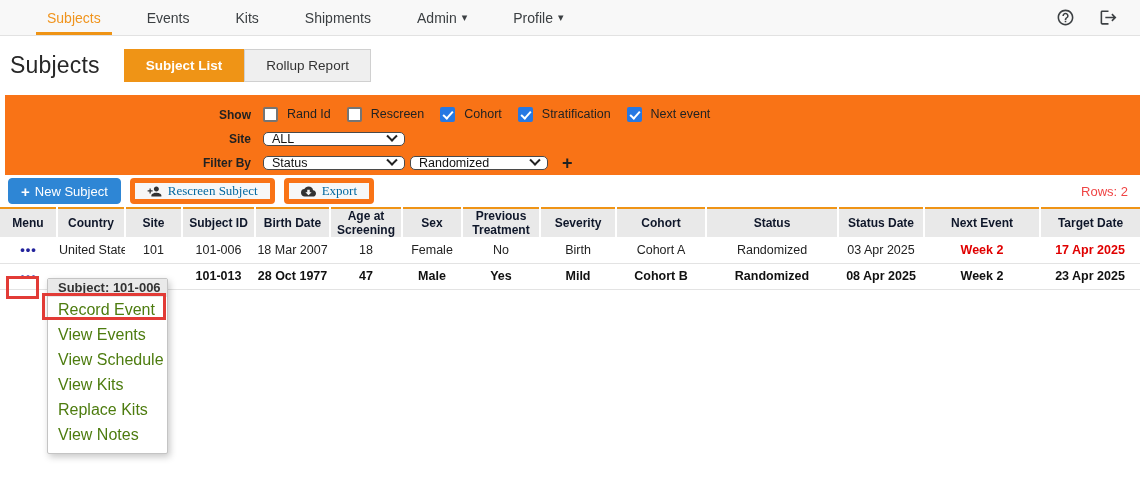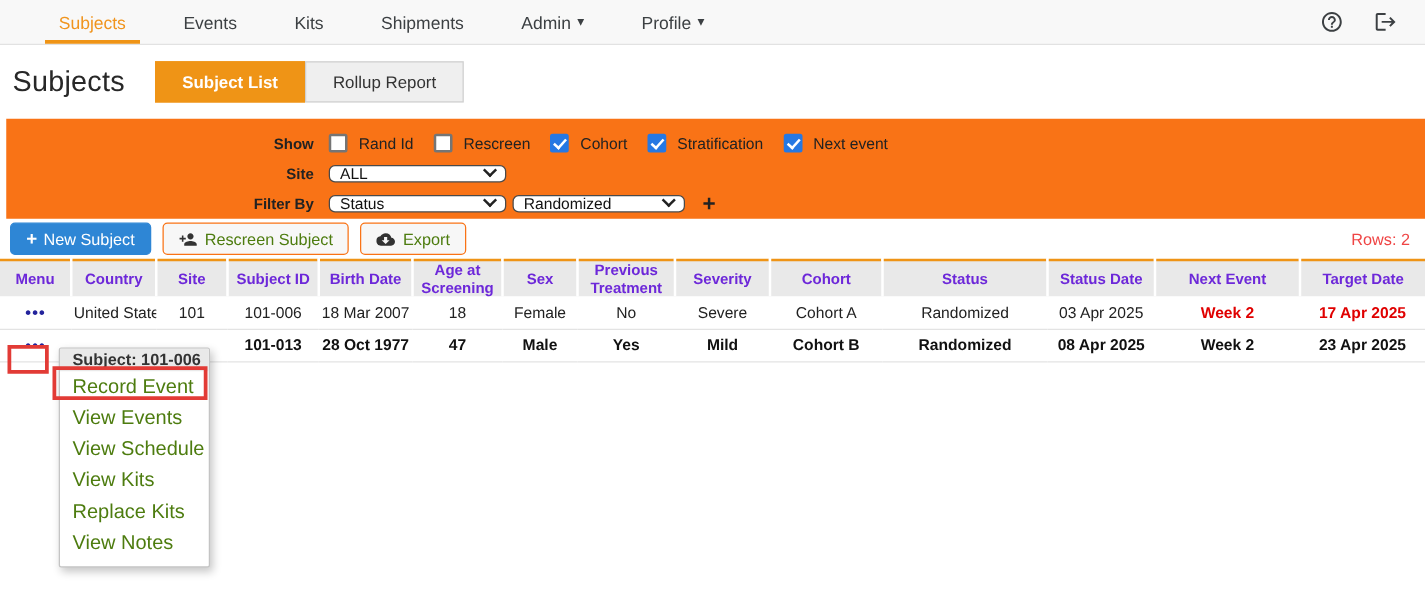--- a/index.html
+++ b/index.html
@@ -25,21 +25,21 @@
   .tabs { display:flex; }
   .tab { height:33px; display:flex; align-items:center; padding:0 21px; font-size:13.5px;
          border:1px solid #d0d0d0; color:#333; background:#efefef; cursor:pointer; }
   .tab.active { background:#ef9416; border-color:#ef9416; color:#fff; font-weight:bold; }
 
   
   .filter-panel { height:80px; margin-left:5px; background:#f97316; padding-top:9px; }
   .filter-row { display:flex; align-items:center; height:21px; margin-bottom:3px; }
   .filter-label { width:258px; text-align:right; padding-right:12px; font-size:12px;
                   font-weight:bold; color:#222; }
-  .chk-group { display:flex; align-items:center; margin-right:16px; cursor:pointer; }
+  .chk-group { display:flex; align-items:flex-start; margin-right:16px; cursor:pointer; }
   .chk { width:15px; height:15px; border-radius:2px; margin-right:9px; position:relative; }
   .chk.off { background:#fff; border:2px solid #757575; }
   .chk.on { background:#2678e3; border:2px solid #2678e3; }
   .chk.on::after { content:""; position:absolute; left:3px; top:0px; width:4px; height:8px;
                    border-right:2px solid #fff; border-bottom:2px solid #fff; transform:rotate(42deg); }
   .chk-label { font-size:12.5px; color:#222; }
   .select { height:14px; background:#fff; border:1px solid #4a4a4a; border-radius:5px;
             display:flex; align-items:center; padding:0 8px; font-size:12.5px; color:#111;
             cursor:pointer; }
   .select .sel-text { flex:1; }
@@ -47,27 +47,27 @@
               transform:rotate(45deg) translate(-2px,-2px); margin-left:8px; }
   .w140 { width:142px; } .w138 { width:138px; margin-left:5px; }
   .plus-btn { margin-left:14px; font-size:18px; font-weight:bold; color:#222; cursor:pointer; line-height:18px; }
 
   
   .actions { height:32px; display:flex; align-items:center; padding:0 8px; gap:9px; }
   .btn { height:26px; display:flex; align-items:center; border-radius:4px; font-size:13px;
          padding:0 12px; cursor:pointer; }
   .btn-primary { background:#2e86d5; border:1px solid #2e86d5; color:#fff; }
   .btn-primary .plus-glyph { font-size:15px; font-weight:bold; margin-right:5px; }
-  .btn-light { background:#f7f7f7; border:1px solid #f97316; color:#4d7c0f; }
+  .btn-light { background:#f7f7f7; border:5px solid #f97316; color:#0369a1;font-family:Liberation Serif, serif; }
   .btn-light svg { width:15px; height:15px; fill:#333; margin-right:6px; }
   .rows-count { margin-left:auto; font-size:13px; color:#ef4444; padding-right:4px; }
 
   
   table { width:1140px; border-collapse:collapse; table-layout:fixed; border-top:2px solid #ef9416; }
-  thead th { background:#e9e9e9; height:24px; font-size:12px; font-weight:bold; color:#6d28d9;
+  thead th { background:#e9e9e9; height:24px; font-size:12px; font-weight:bold; color:#0f172a;
              text-align:center; vertical-align:middle; border-right:2px solid #fff; padding:0 3px; }
   thead th:last-child { border-right:none;margin-left:40px; }
   tbody td { height:26px; font-size:12.5px; color:#222; text-align:center; vertical-align:middle;
              border-bottom:1px solid #e3e3e3; padding:0 2px; overflow:hidden; white-space:nowrap; }
   tr.bold td { font-weight:bold; color:#111; }
   td.red, th.none { }
   td.red { color:#e00000; font-weight:bold; }
   .dots { color:#23239c; font-weight:bold; font-size:13px; letter-spacing:1px; cursor:pointer; }
 
   
@@ -227,21 +227,21 @@
     <tbody>
       <tr>
         <td><span class="dots">•••</span></td>
         <td>United States</td>
         <td>101</td>
         <td>101-006</td>
         <td>18 Mar 2007</td>
         <td>18</td>
         <td>Female</td>
         <td>No</td>
-        <td>Severe</td>
+        <td>Birth</td>
         <td>Cohort A</td>
         <td>Randomized</td>
         <td>03 Apr 2025</td>
         <td class="red">Week 2</td>
         <td class="red">17 Apr 2025</td>
       </tr>
       <tr class="bold">
         <td><span class="dots">•••</span></td>
         <td></td>
         <td></td>

